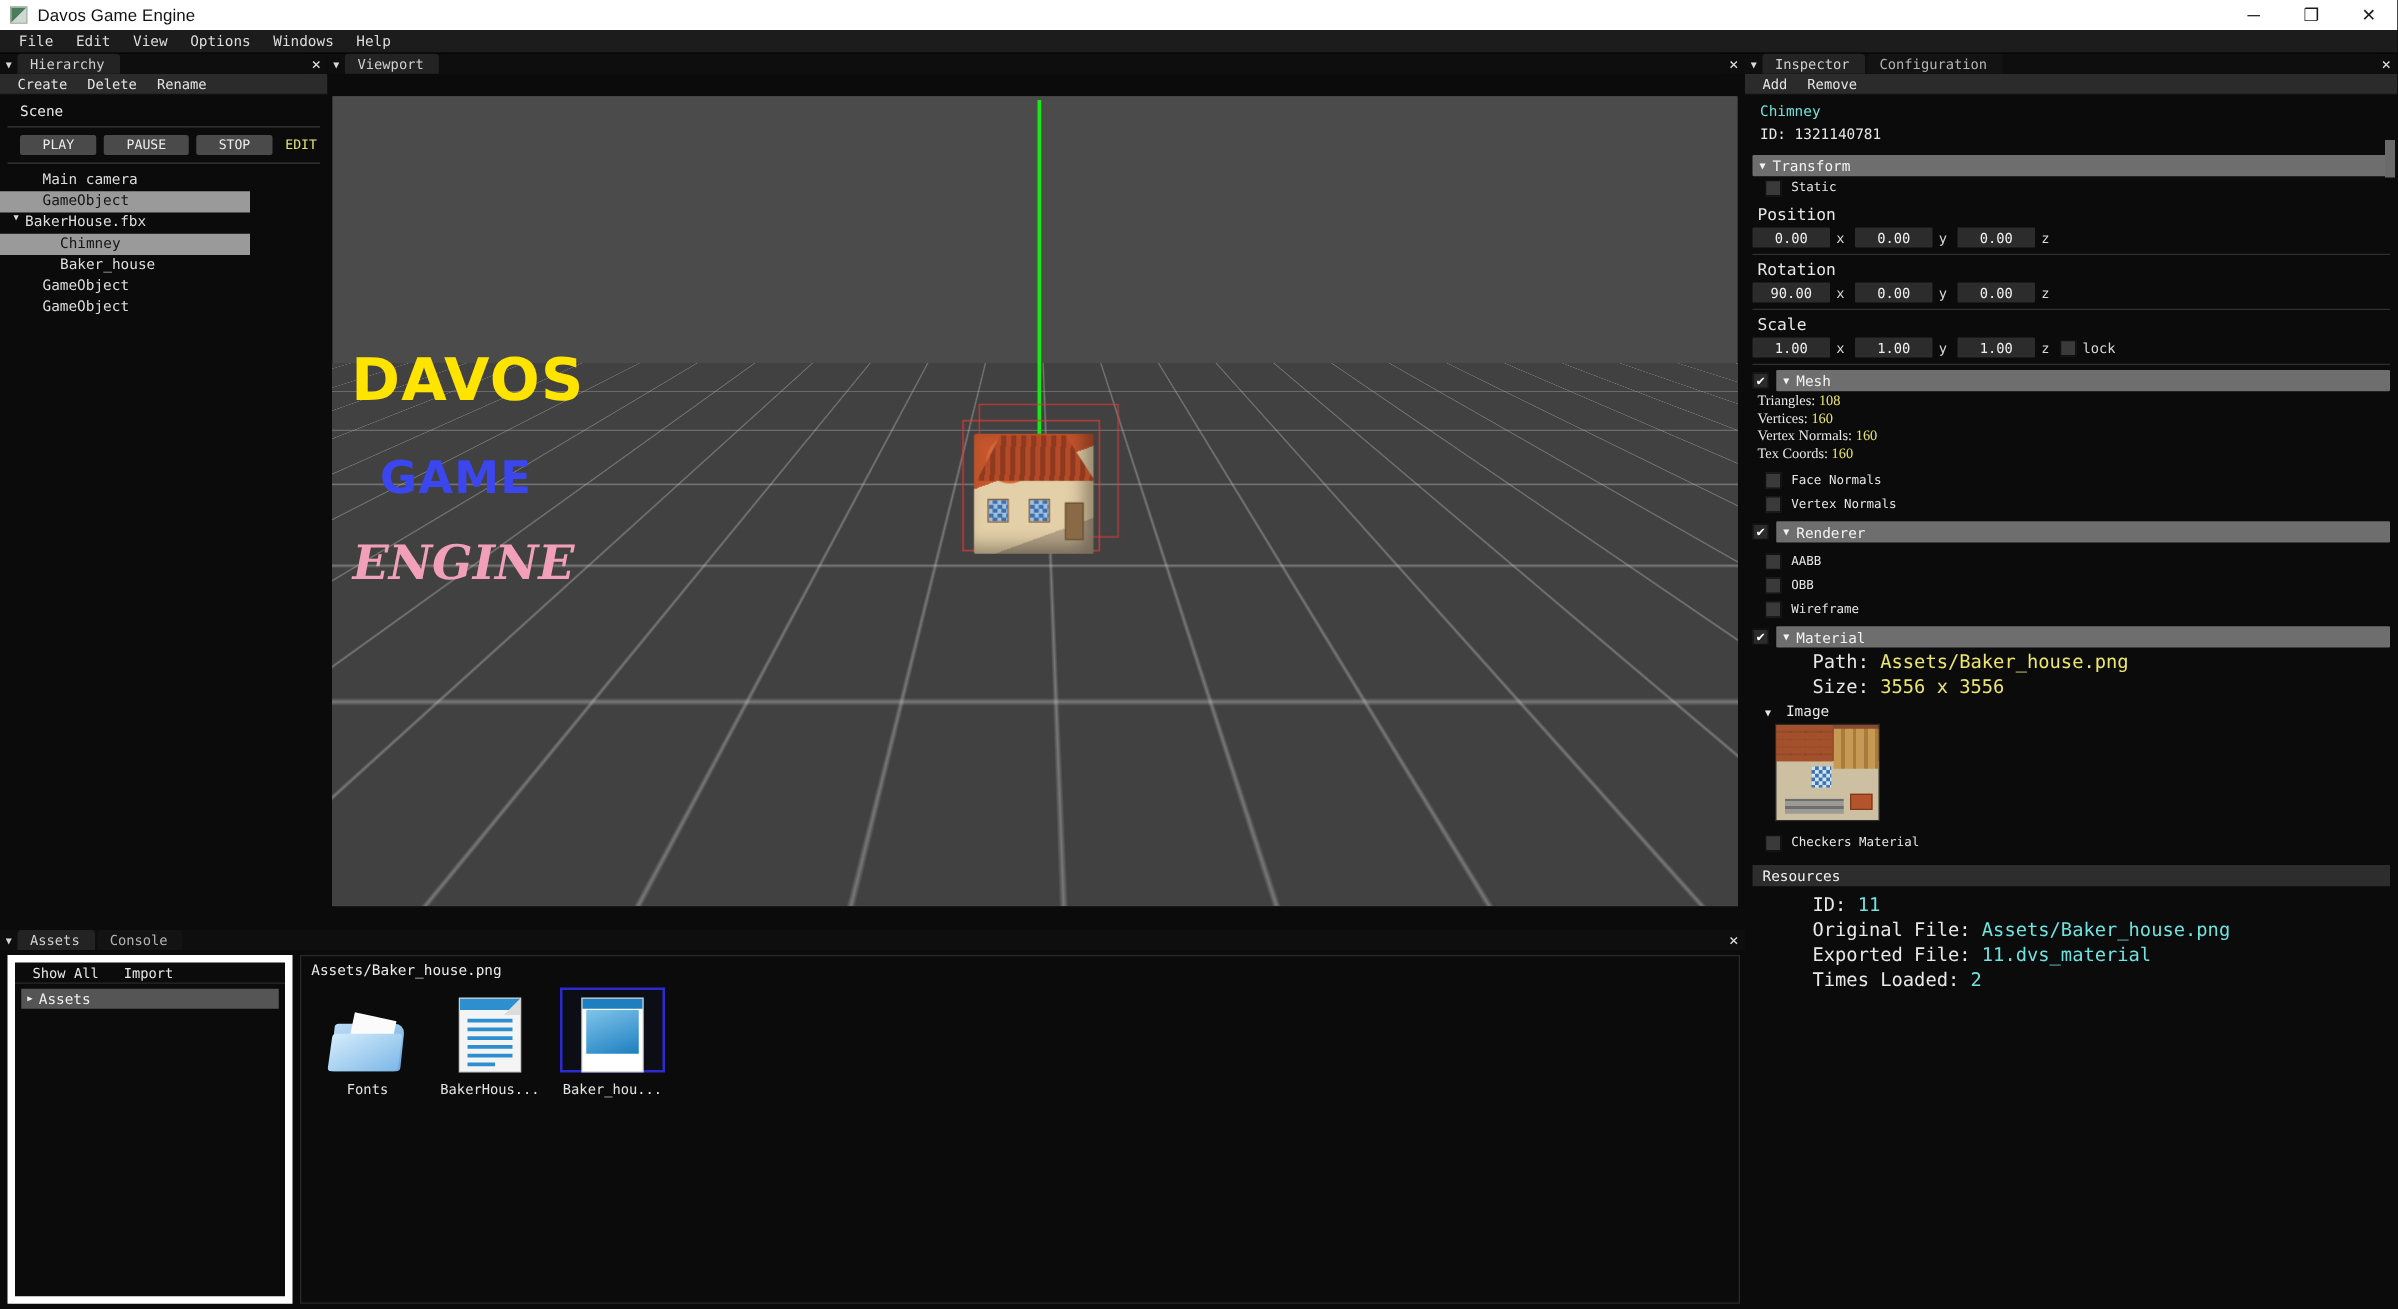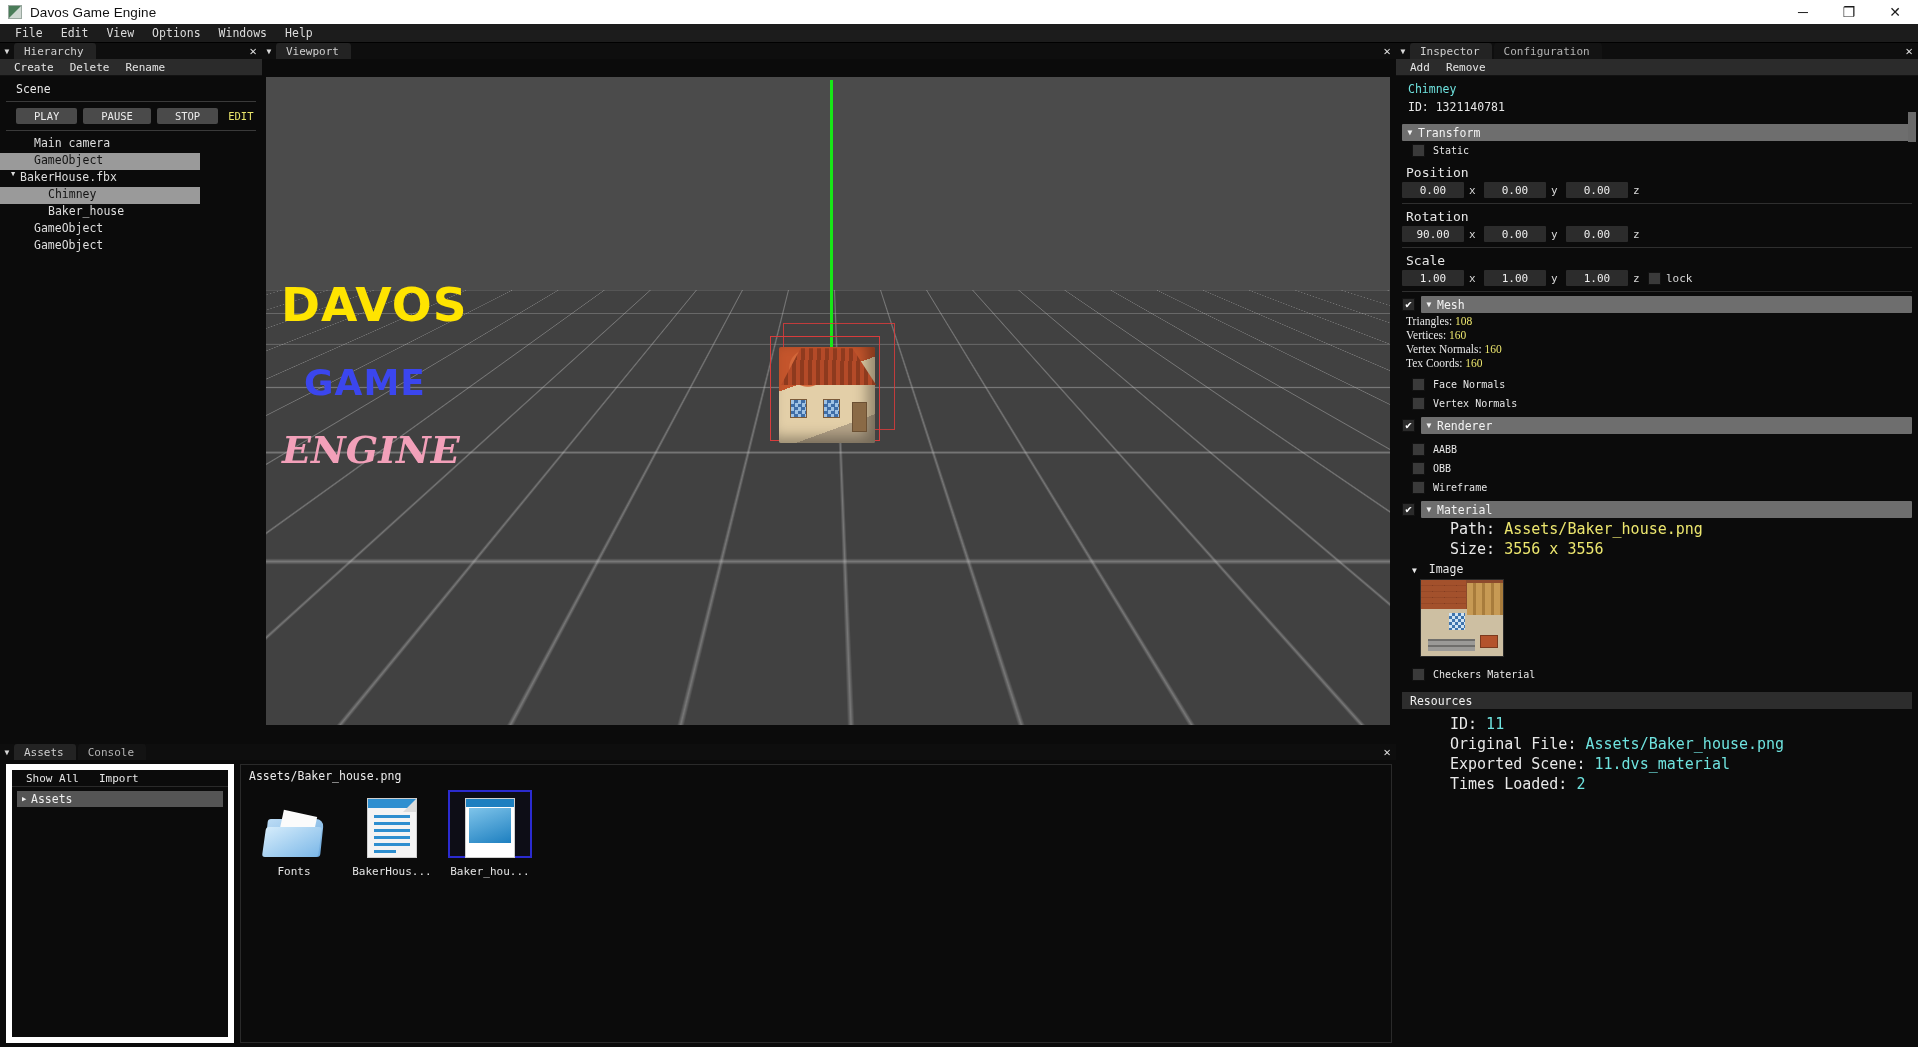--- a/index.html
+++ b/index.html
@@ -492,21 +492,21 @@
         <span class="chk"></span>
         <span class="t">Checkers Material</span>
       </div>
 
       <div class="resbar">
         <span>Resources</span>
       </div>
       <div id="resource-rows" style="padding-top:4px">
           <div class="kv"><span>ID:</span><span class="vc">  11</span></div>
           <div class="kv"><span>Original File:</span><span class="vc">  Assets/Baker_house.png</span></div>
-          <div class="kv"><span>Exported Scene:</span><span class="vc">  11.dvs_material</span></div>
+          <div class="kv"><span>Exported File:</span><span class="vc">  11.dvs_material</span></div>
           <div class="kv"><span>Times Loaded:</span><span class="vc">  2</span></div>
         </div>
     </div>
   </div>
 
   <div class="panel" id="assets">
     <div class="tabstrip">
       <div class="caret">▼</div>
       <div class="tab">Assets</div>
       <div class="tab inactive">Console</div>

